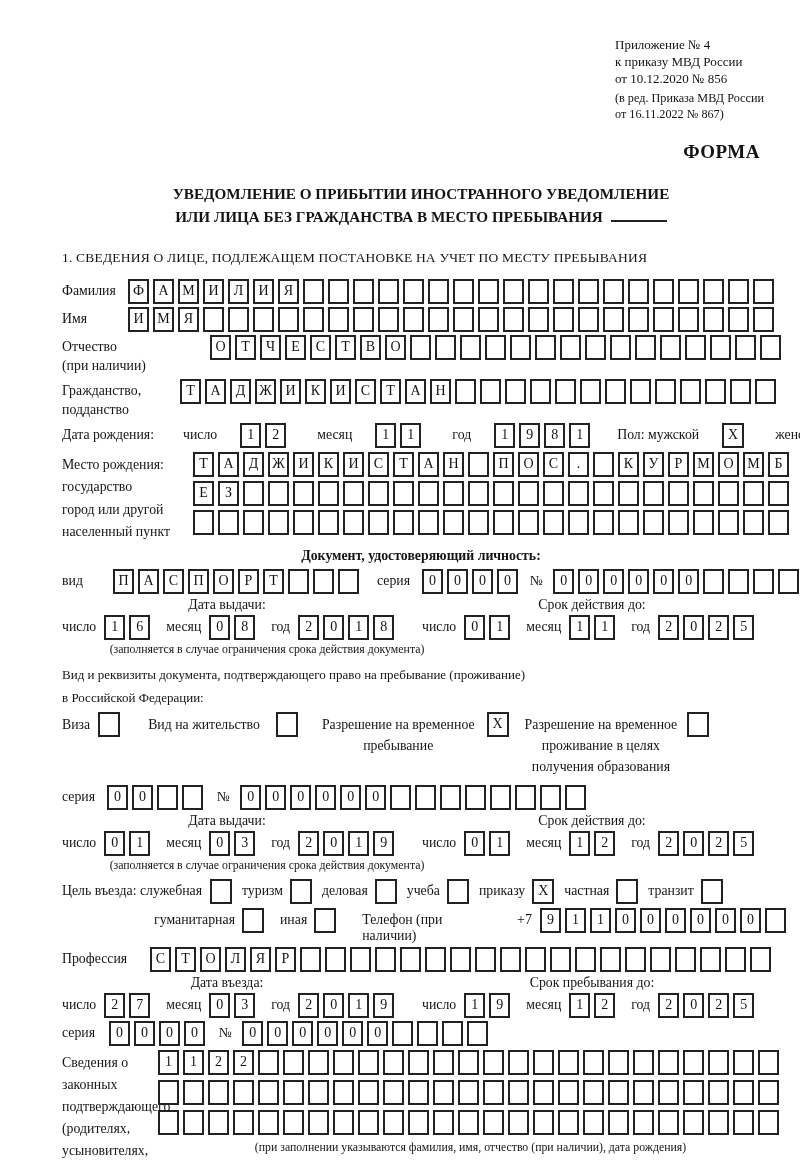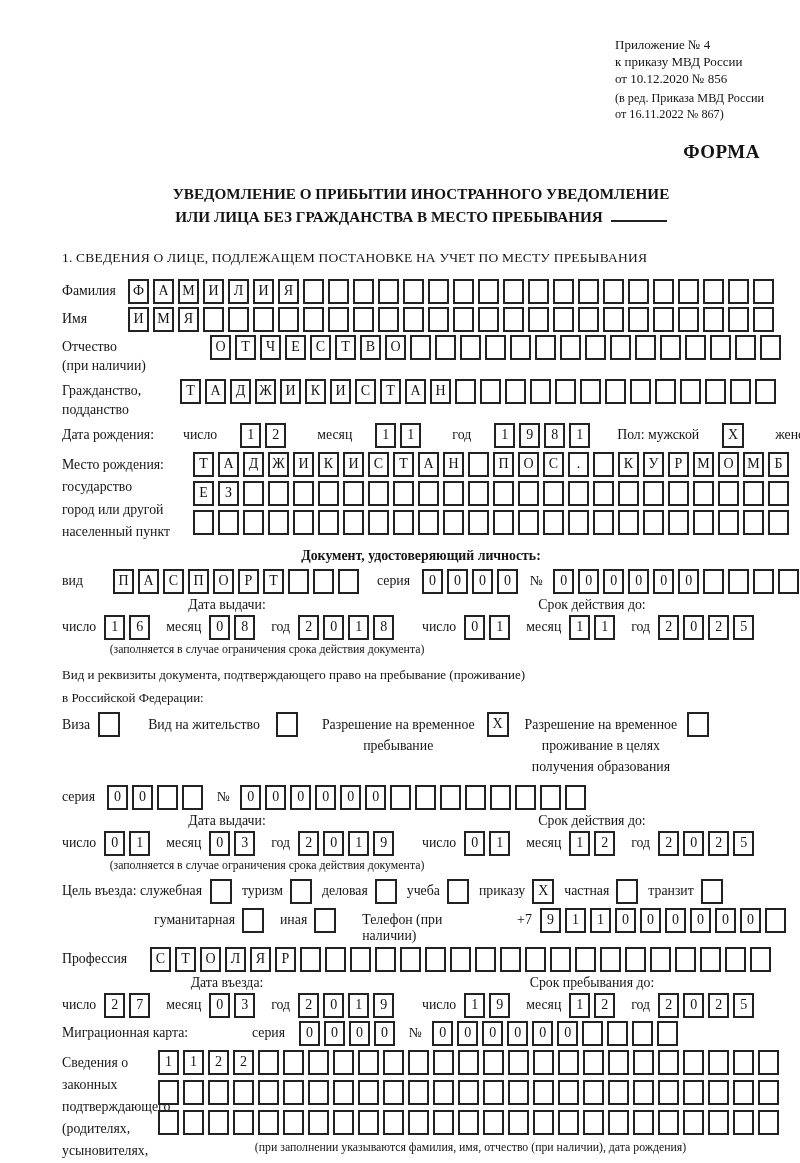--- a/index.html
+++ b/index.html
@@ -654,21 +654,20 @@
       <div class="cells">
           <span class="cell">2</span>
           <span class="cell">0</span>
           <span class="cell">2</span>
           <span class="cell">5</span>
         </div>
     </div>
   </div>
 
   <div class="mig-row">
-    <div class="mig-lbl">Миграционная карта:</div>
     <span class="slab" style="padding-right:14px">серия</span>
     <div class="cells">
         <span class="cell">0</span>
         <span class="cell">0</span>
         <span class="cell">0</span>
         <span class="cell">0</span>
       </div>
     <span class="slab" style="margin-left:10px;padding-right:10px">№</span>
     <div class="cells">
         <span class="cell">0</span>

